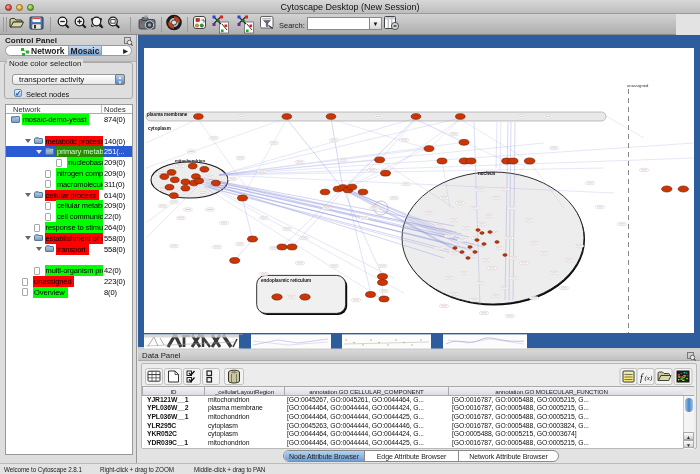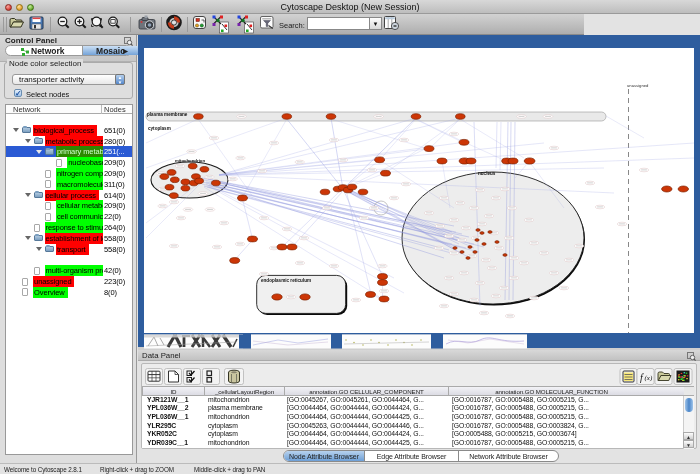--- a/index.html
+++ b/index.html
@@ -1,29 +1,29 @@
 <!DOCTYPE html>
 <html><head><meta charset="utf-8"><style>
 *{margin:0;padding:0;box-sizing:border-box}
 html,body{width:700px;height:474px;overflow:hidden;font-family:"Liberation Sans",sans-serif;background:#e3e3e3;position:relative}
 
 #titlebar{position:absolute;left:0;top:0;width:700px;height:14px;background:linear-gradient(#d8d8d8,#bdbdbd);border-bottom:1px solid #9a9a9a}
 #titlebar .t{position:absolute;left:0;right:0;top:1.5px;text-align:center;font-size:9px;font-weight:normal;color:#111}
 .light{position:absolute;top:3.5px;width:7px;height:7px;border-radius:50%}
-#toolbar{position:absolute;left:0;top:14px;width:584px;height:21px;background:linear-gradient(#d2d2d2,#aeaeae);border-bottom:1px solid #8a8a8a}
+#toolbar{position:absolute;left:0;top:14px;width:676px;height:21px;background:linear-gradient(#d2d2d2,#aeaeae);border-bottom:1px solid #8a8a8a}
 .tsep{position:absolute;top:3px;height:15px;width:1px;background:#9a9a9a}
 #search-label{position:absolute;left:279px;top:7px;font-size:7.5px;color:#222}
 #search-box{position:absolute;left:307px;top:3px;width:63px;height:13px;background:#fff;border:1px solid #888}
 #search-drop{position:absolute;left:370px;top:3px;width:12px;height:13px;background:linear-gradient(#fdfdfd,#d8d8d8);border:1px solid #888;border-left:none;font-size:6px;color:#111;text-align:center;line-height:13px}
 
 #cp{position:absolute;left:0;top:35px;width:137px;height:428px;background:#dedede;border-right:1px solid #9a9a9a}
 #cp-hdr{position:absolute;left:0;top:0;width:136px;height:27px;background:linear-gradient(#d8d8d8,#c6c6c6);border-bottom:1px solid #b0b0b0;font-size:8px;font-weight:bold;color:#222;padding-left:5px;line-height:11px}
 #cp-tabs{position:absolute;left:5px;top:10px;width:127px;height:11px;background:#fff;border:1px solid #9a9a9a;border-radius:6px}
 .seg{position:absolute;top:0;height:9px;font-size:8.5px;font-weight:bold;color:#222;text-align:center}
-#seg-mosaic{left:76px;width:57px;background:linear-gradient(#cce0f5,#74a3d8);border-left:1px solid #9a9a9a;border-right:1px solid #9a9a9a;line-height:10px;height:100%;top:0}
+#seg-mosaic{left:62px;width:34px;background:linear-gradient(#cce0f5,#74a3d8);border-left:1px solid #9a9a9a;border-right:1px solid #9a9a9a;line-height:10px;height:100%;top:0}
 #seg-arrow{left:113px;width:13px;height:100%;line-height:10px;font-size:6px}
 #grpbox{position:absolute;left:4px;top:27px;width:129px;height:37px;border:1px solid #aaa;border-radius:3px}
 #grpbox-lbl{position:absolute;left:7px;top:23.5px;background:#dedede;padding:0 2px;font-size:8px;font-weight:normal;color:#222}
 #combo{position:absolute;left:12px;top:39px;width:113px;height:11px;background:linear-gradient(#ffffff,#e8e8e8);border:1px solid #999;border-radius:3px;font-size:8px;color:#111;padding-left:6px;line-height:10px}
 #combo-btn{position:absolute;left:115px;top:39px;width:10px;height:11px;background:linear-gradient(#b5d0ee,#5588cc);border:1px solid #777;border-radius:2px;color:#fff;font-size:4.5px;text-align:center;line-height:5px}
 #chk{position:absolute;left:14px;top:54px;width:8px;height:8px;background:linear-gradient(#e8f2fc,#9cc0e8);border:1px solid #6a8db0;border-radius:2px;color:#1a4f9e;font-size:8px;line-height:8px;text-align:center;font-weight:bold}
 #chk-lbl{position:absolute;left:26px;top:54.5px;font-size:7.5px;color:#111}
 #tree{position:absolute;left:5px;top:69px;width:128px;height:351px;background:#fff;border:1px solid #999}
 #tree-hdr{position:absolute;left:0;top:0;width:100%;height:9px;border-bottom:1px solid #aaa;background:#fcfcfc;font-size:7.5px;color:#333}
 .trow{position:absolute;left:0;width:126px;height:11px;font-size:7.5px;letter-spacing:-0.1px}
@@ -203,31 +203,30 @@
   <div id="chk">✓</div>
   <div id="chk-lbl">Select nodes</div>
   <div id="tree">
     <div id="tree-hdr">
         <span style="position:absolute;left:7px">Network</span>
         <span style="position:absolute;left:98px">Nodes</span>
         <span style="position:absolute;left:95px;top:0;width:1px;height:9px;background:#bbb"></span>
       </div>
     <div style="position:absolute;left:0;top:9px;width:126px;height:340px;overflow:hidden">
       <div style="position:relative;width:100%;height:100%">
-          <div class="trow" style="top:10.8px">
-            <span class="arr" style="left:7.1px;border-top-color:#666"></span>
-            <span class="fold" style="left:16.1px"></span>
-            <span class="lbl r" style="left:27.1px;max-width:70px">biological_process</span>
-            <span class="cnt" style="color:#000">651(0)</span>
+<div class="trow" style="top:0.0px">
+            <span class="fold" style="left:4.7px"></span>
+            <span class="lbl g" style="left:15.7px;max-width:81px">mosaic-demo-yeast</span>
+            <span class="cnt" style="color:#000">874(0)</span>
           </div>
           <div class="trow" style="top:21.6px">
             <span class="arr" style="left:18.5px;border-top-color:#666"></span>
             <span class="fold" style="left:27.5px"></span>
             <span class="lbl r" style="left:38.5px;max-width:58px">metabolic process</span>
-            <span class="cnt" style="color:#000">280(0)</span>
+            <span class="cnt" style="color:#000">140(0)</span>
           </div>
           <div class="trow sel" style="top:32.4px">
             <span class="arr" style="left:29.9px;border-top-color:#e8e8e8"></span>
             <span class="fold" style="left:38.9px"></span>
             <span class="lbl s" style="left:49.9px;max-width:47px">primary metabo</span>
             <span class="cnt" style="color:#fff">251(...</span>
           </div>
           <div class="trow" style="top:43.2px">
             <span class="file" style="left:50.3px"></span>
             <span class="lbl g" style="left:61.3px;max-width:36px">nucleobase-</span>

